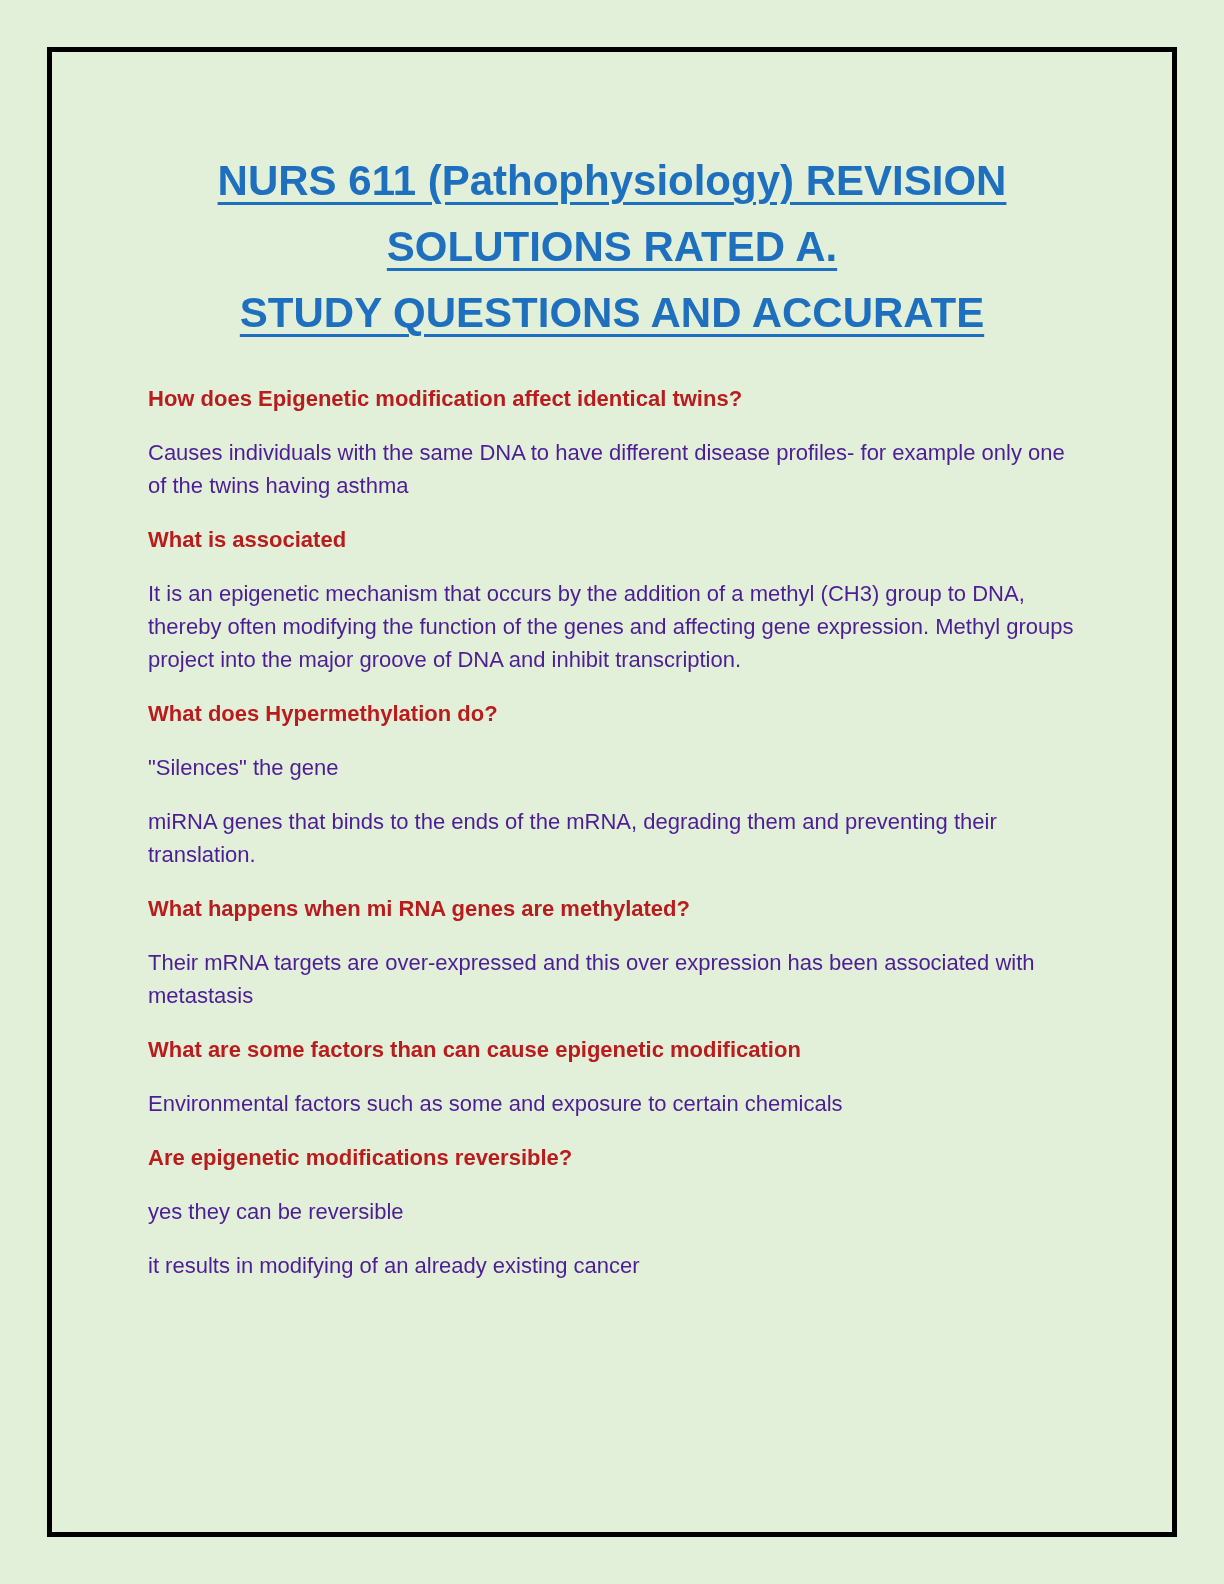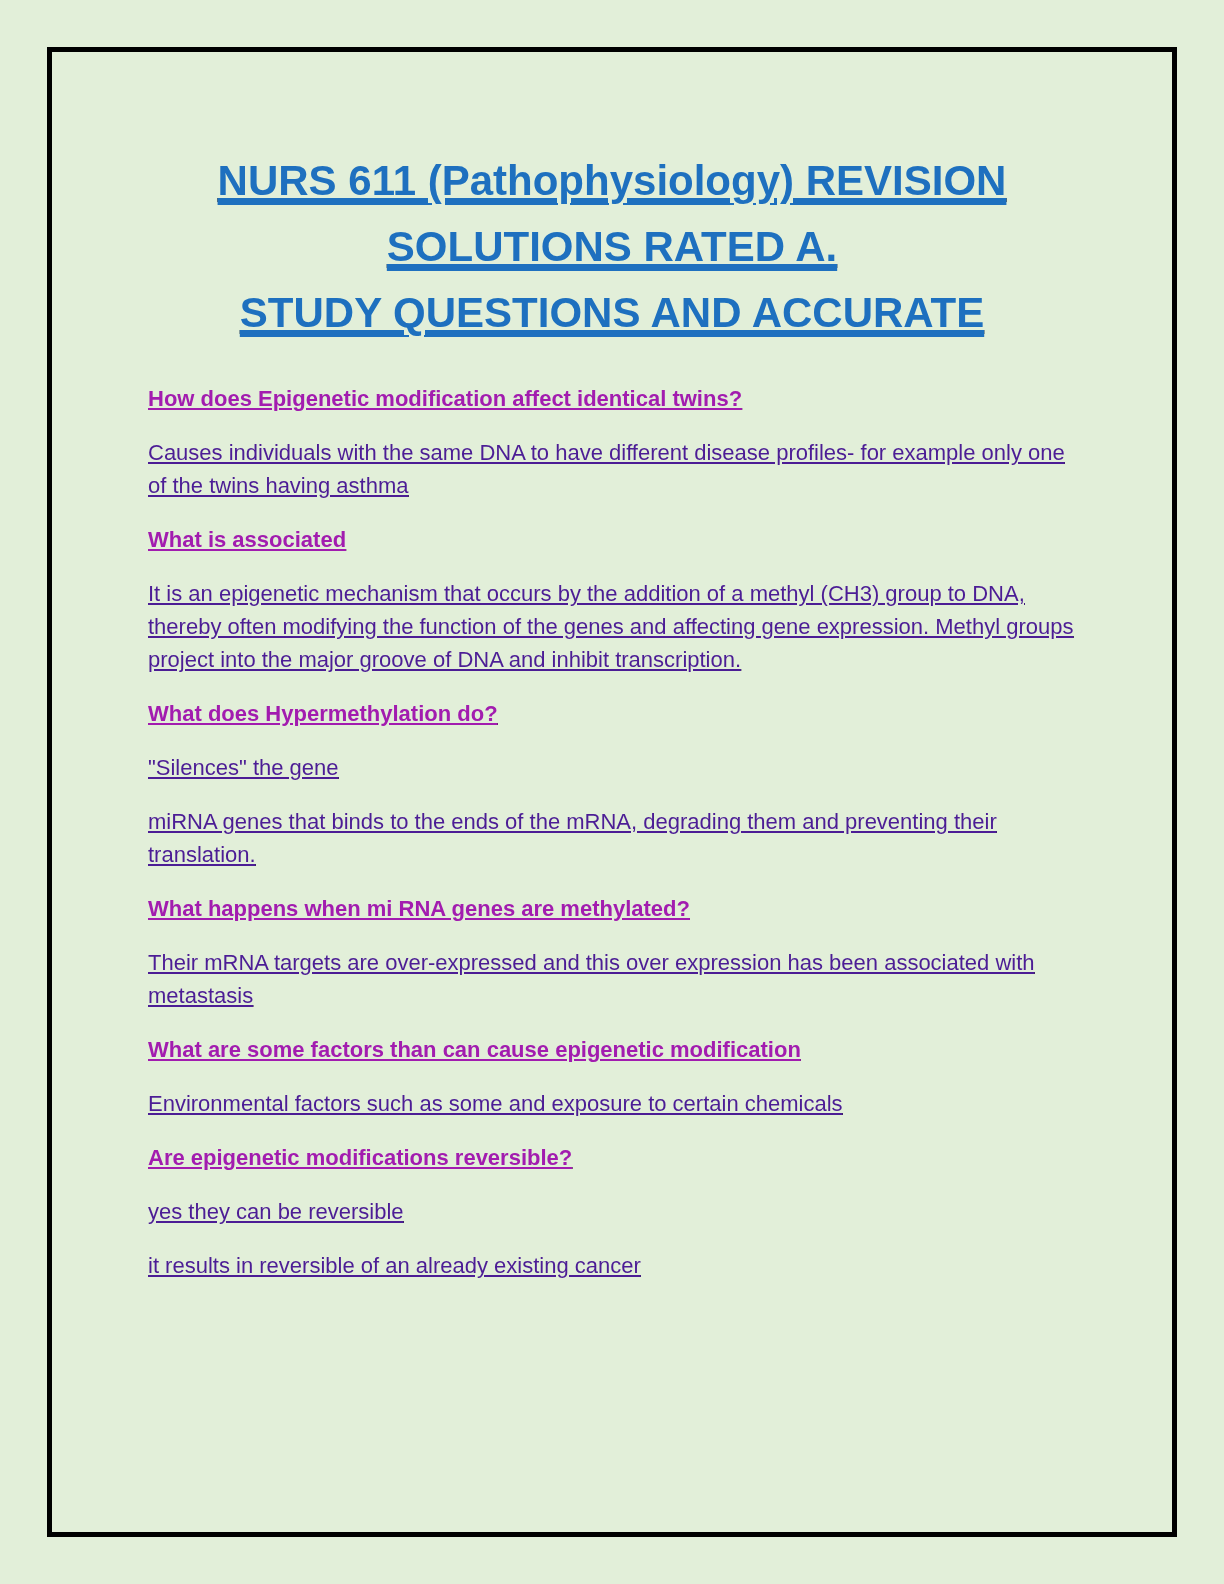--- a/index.html
+++ b/index.html
@@ -1,15 +1,15 @@
 <!DOCTYPE html>
 <html><head>
 <meta charset="utf-8">
 <style>
-  * { margin: 0; padding: 0; box-sizing: border-box; text-decoration: underline; }
+  * { margin: 0; padding: 0; box-sizing: border-box; }
   html, body {
     width: 1224px;
     height: 1584px;
     background: #E2EFD9;
     font-family: "Liberation Sans", sans-serif;
     color: #1f1f1f;
   }
   .page {
     position: relative;
     width: 1224px;
@@ -42,21 +42,21 @@
     text-decoration-thickness: 3px;
     text-underline-offset: 7px;
   }
   .qa p {
     font-size: 22px;
     line-height: 33px;
     margin: 0 0 21px 0;
   }
   .qa p.question {
     font-weight: bold;
-    color: #a21caf;
+    color: #b91c1c;
   }
   .qa p.answer {
     font-weight: normal;
     color: #4c1d95;
   }
 </style>
 </head>
 <body>
 
 <div class="page">
@@ -83,18 +83,18 @@
 
         <p class="question">What happens when mi RNA genes are methylated?</p>
         <p class="answer">Their mRNA targets are over-expressed and this over expression has been associated with metastasis</p>
 
         <p class="question">What are some factors than can cause epigenetic modification</p>
         <p class="answer">Environmental factors such as some and exposure to certain chemicals</p>
 
         <p class="question">Are epigenetic modifications reversible?</p>
         <p class="answer">yes they can be reversible</p>
 
-        <p class="answer">it results in reversible of an already existing cancer</p>
+        <p class="answer">it results in modifying of an already existing cancer</p>
       </div>
 
     </div>
   </div>
 </div>
 
 </body></html>

